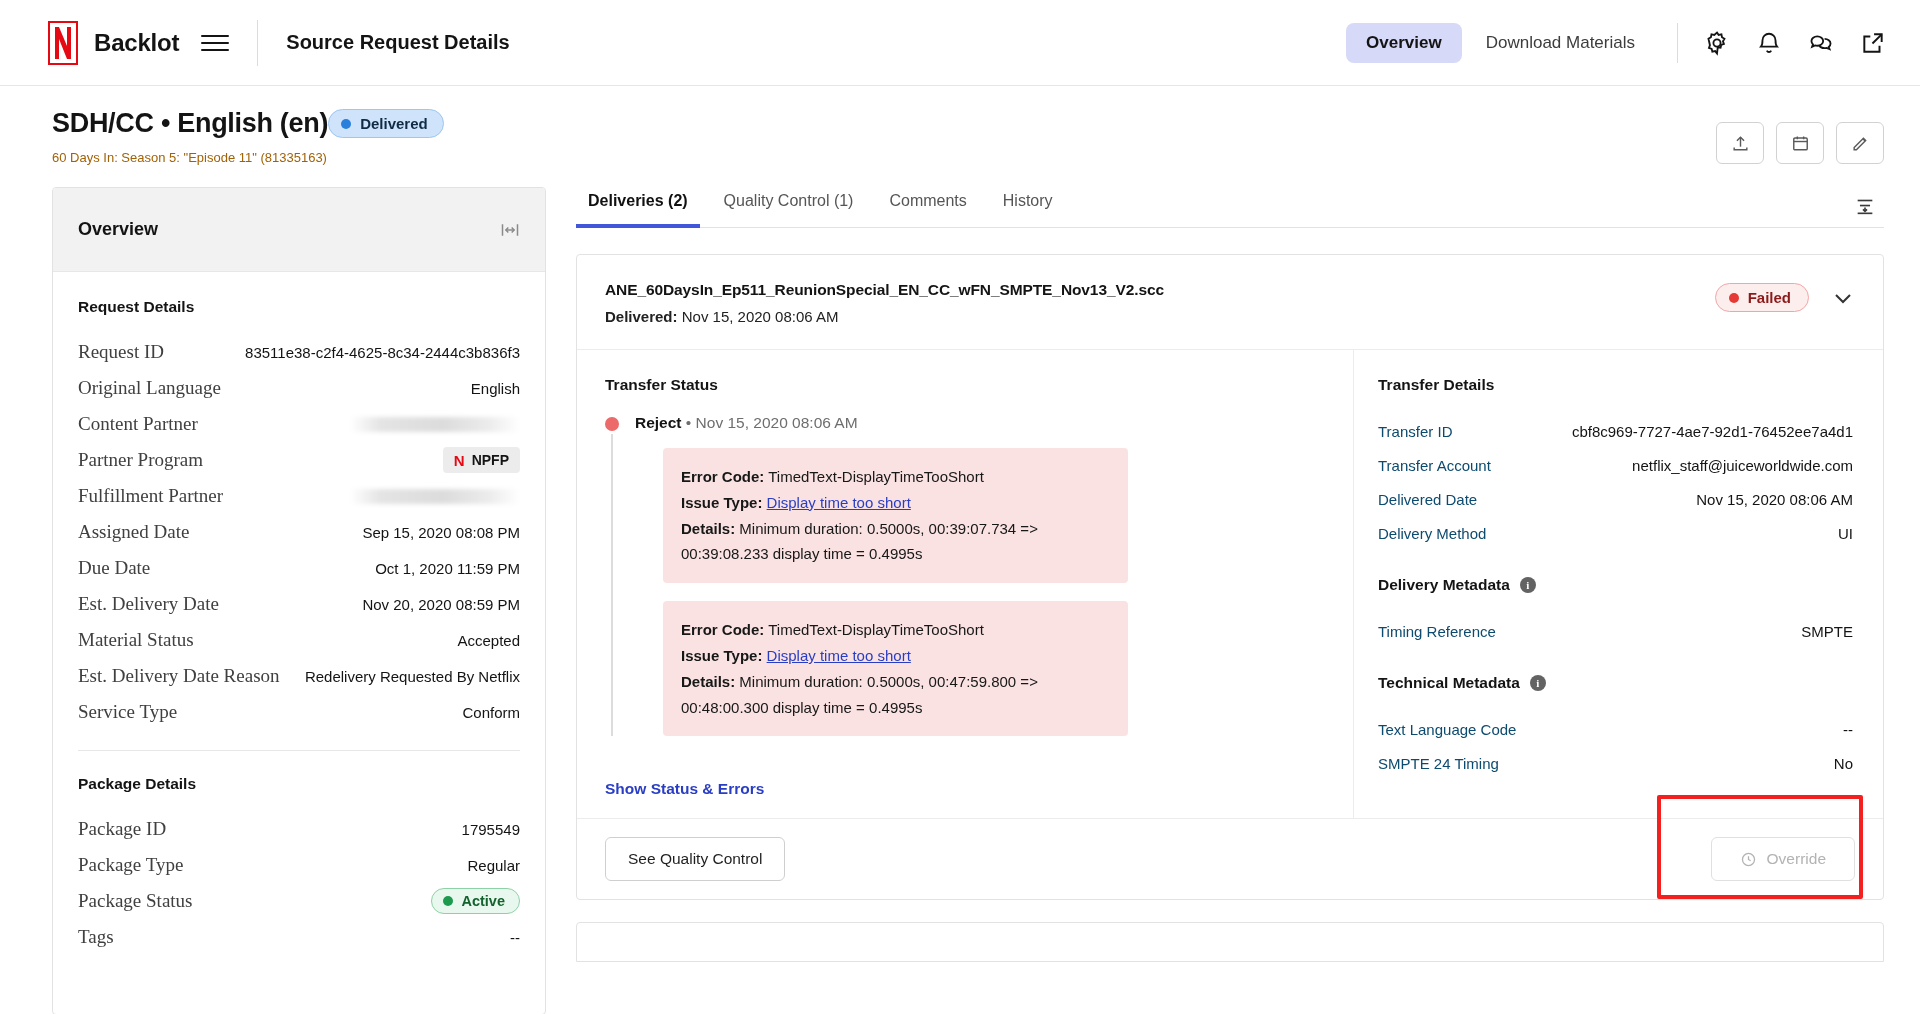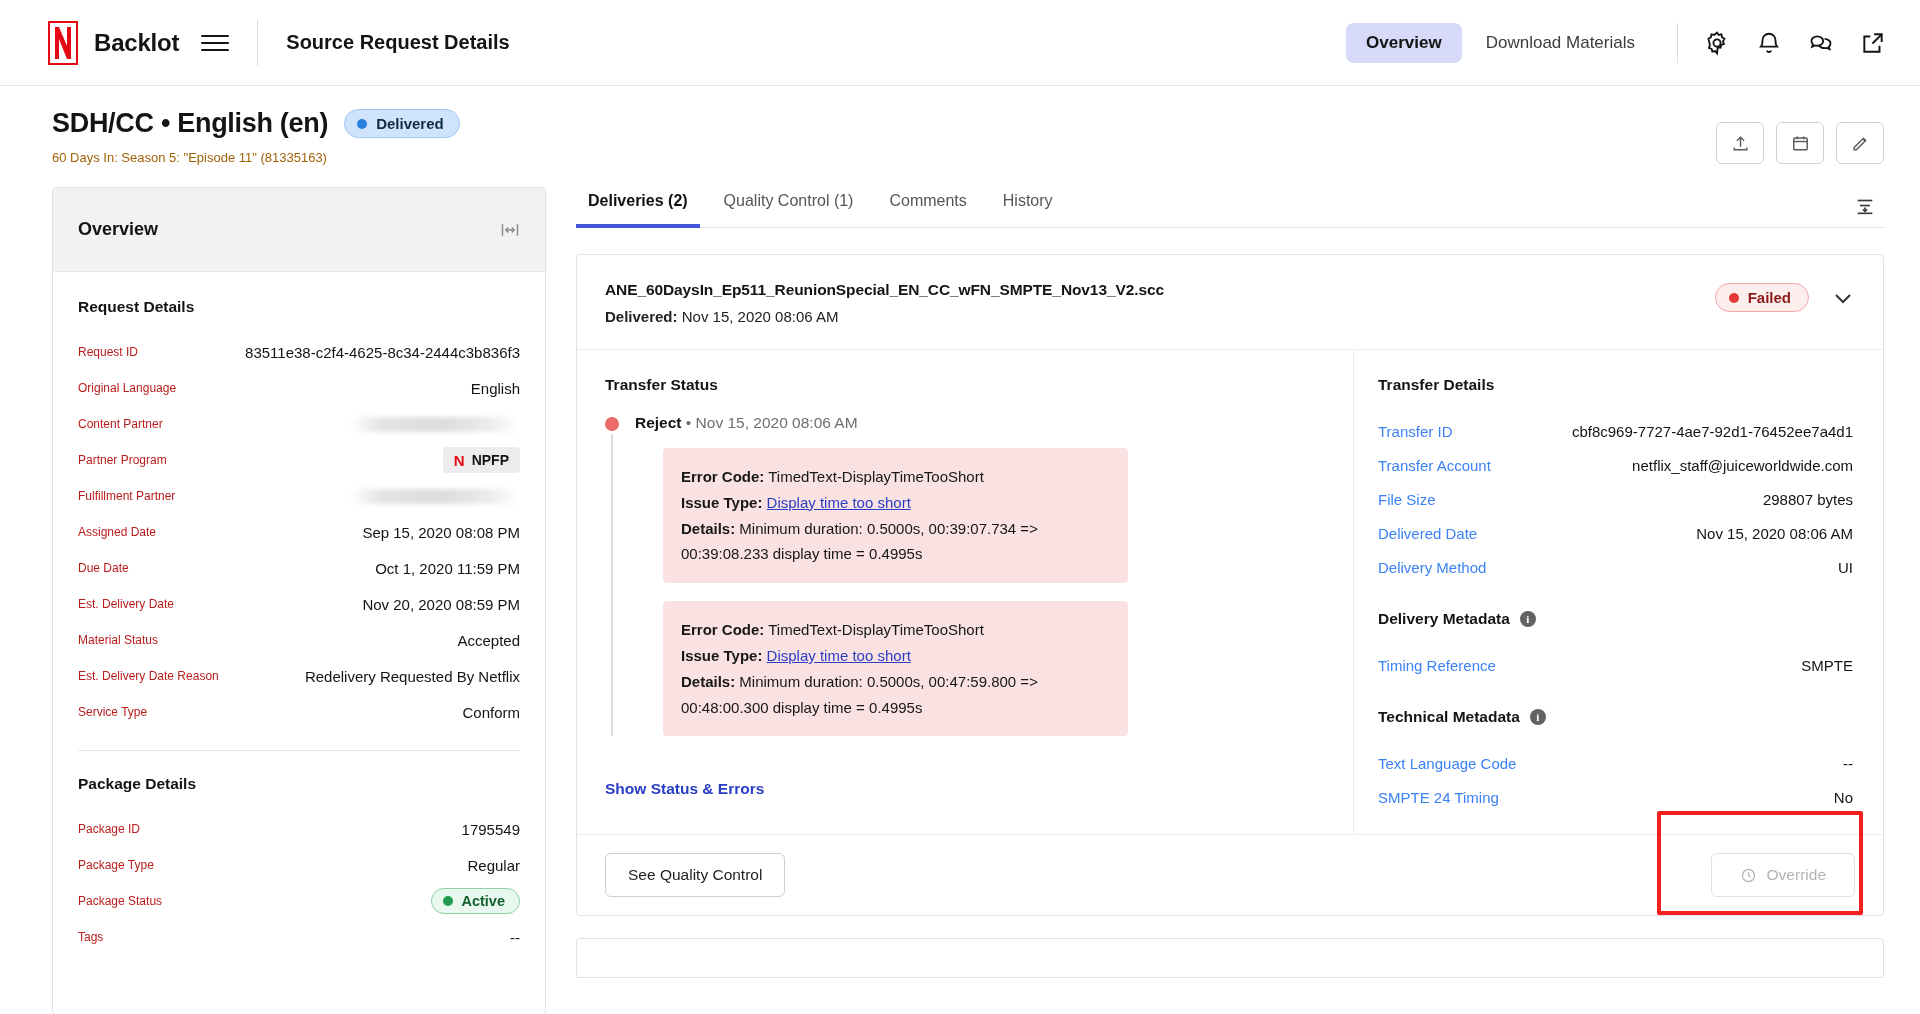--- a/index.html
+++ b/index.html
@@ -49,21 +49,21 @@
   .nav-icons { display: flex; align-items: center; gap: 26px; }
   .nav-icon { width: 26px; height: 26px; cursor: pointer; color: #141414; }
   .nav-icon svg { display:block; width:100%; height:100%; }
 
   
   .pagehead {
     padding: 22px 36px 10px 52px;
     display: flex; align-items: flex-start;
   }
   .ph-left { flex: 1; }
-  .ph-title-row { display: flex; align-items: center; gap: 16px; }
+  .ph-title-row { display: flex; align-items: center; }
   .ph-title { font-size: 27px; font-weight: bold; letter-spacing: -0.3px; }
   .badge-delivered {
     display: inline-flex; align-items: center; gap: 9px;
     background: #cfe4fb; border: 1px solid #9dc6f2;
     border-radius: 999px; padding: 5px 15px 5px 12px;
     font-size: 15px; font-weight: 600; color: #0f2b46;
   }
   .dot { width: 10px; height: 10px; border-radius: 50%; display:inline-block; }
   .dot.blue { background: #2a7fdc; }
   .dot.green { background: #1d9a4e; }
@@ -95,21 +95,21 @@
   }
   .sb-head-title { font-size: 18px; font-weight: bold; }
   .collapse-ic { color: #8a8a8a; cursor: pointer; width:20px;height:20px; }
   .collapse-ic svg { display:block; width:100%; height:100%; }
   .sb-body { padding: 26px 25px 0 25px; }
   .sb-section-title { font-size: 15.5px; font-weight: bold; margin-bottom: 18px; }
   .kv {
     display: flex; align-items: center; justify-content: space-between;
     gap: 14px; min-height: 36px; padding: 3px 0;
   }
-  .kv-k { font-size: 12px; color: #b91c1c; white-space: nowrap; }
+  .kv-k { font-size: 19px; color: #404040; white-space: nowrap; font-family: Liberation Serif, serif; }
   .kv-v { font-size: 15px; color: #141414; text-align: right; }
   .redact {
     height: 15px; width: 170px; border-radius: 3px;
     background: linear-gradient(90deg,#ffffff 0%,#e4e4e4 18%,#dcdcdc 55%,#ececec 82%,#ffffff 100%);
     filter: blur(2.2px);
   }
   .npfp-chip {
     display:inline-flex; align-items:center; gap:7px;
     background:#ececec; border-radius:4px; padding:5px 11px;
     font-size:14px; font-weight:bold; color:#141414;
@@ -184,21 +184,21 @@
     color:#171717; max-width: 465px;
   }
   .err-box b { font-weight:bold;margin-top:20px; }
   .err-link { color:#2a3ec4; text-decoration: underline; cursor:pointer; }
   .show-status {
     margin-top: 26px; font-size:15.5px; font-weight:bold; color:#2a3ec4;
     cursor:pointer; display:inline-block;
   }
 
   .kv2 { display:flex; align-items:center; justify-content:space-between; gap:16px; min-height:34px; padding:2px 0; }
-  .kv2-k { font-size:15px; color:#3b82f6; white-space:nowrap; }
+  .kv2-k { font-size:15px; color:#0c4a6e; white-space:nowrap; }
   .kv2-v { font-size:15px; color:#141414; text-align:right; }
   .md-block { margin-top: 26px; }
 
   .card-foot {
     border-top: 1px solid #ececec; padding: 18px 28px;
     display:flex; align-items:center; justify-content:space-between;
   }
   .btn-outline {
     border:1px solid #cfcfcf; border-radius:6px; background:#fff;
     font-size:15.5px; color:#1f1f1f; padding:12px 22px; cursor:pointer;
@@ -488,24 +488,20 @@
           <div class="sec-title">Transfer Details</div>
           <div class="kv2">
             <div class="kv2-k">Transfer ID</div>
             <div class="kv2-v">cbf8c969-7727-4ae7-92d1-76452ee7a4d1</div>
           </div>
           <div class="kv2">
             <div class="kv2-k">Transfer Account</div>
             <div class="kv2-v">netflix_staff@juiceworldwide.com</div>
           </div>
           <div class="kv2">
-            <div class="kv2-k">File Size</div>
-            <div class="kv2-v">298807 bytes</div>
-          </div>
-          <div class="kv2">
             <div class="kv2-k">Delivered Date</div>
             <div class="kv2-v">Nov 15, 2020 08:06 AM</div>
           </div>
           <div class="kv2">
             <div class="kv2-k">Delivery Method</div>
             <div class="kv2-v">UI</div>
           </div>
 
           <div class="md-block">
             <div class="sec-title with-info">

